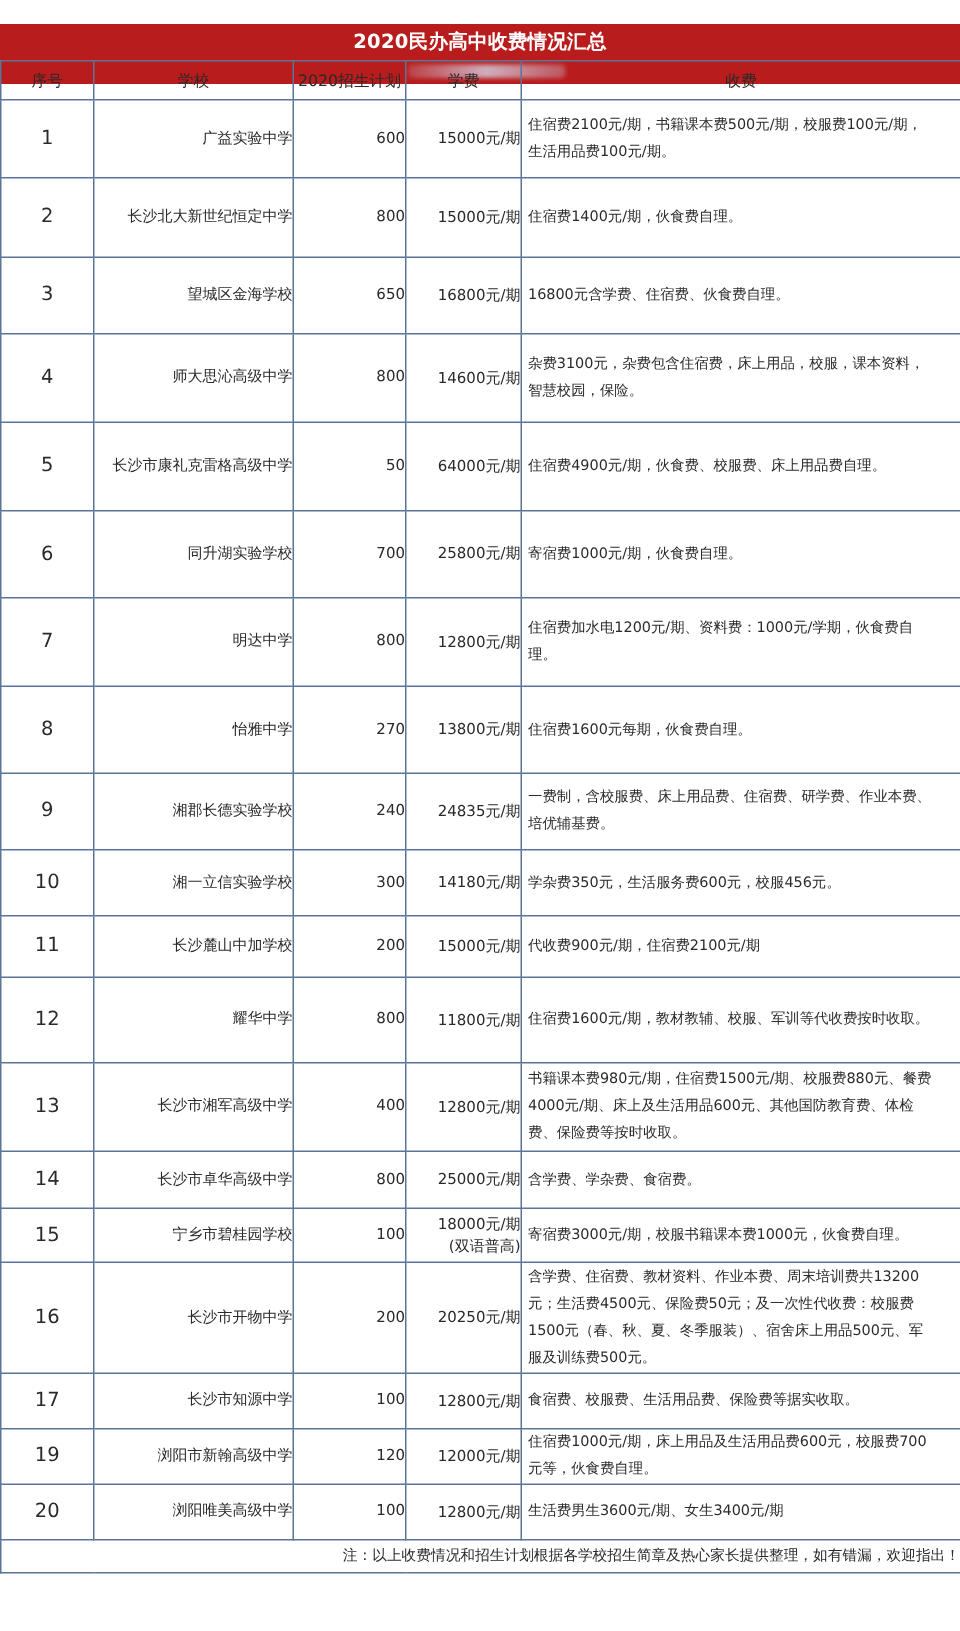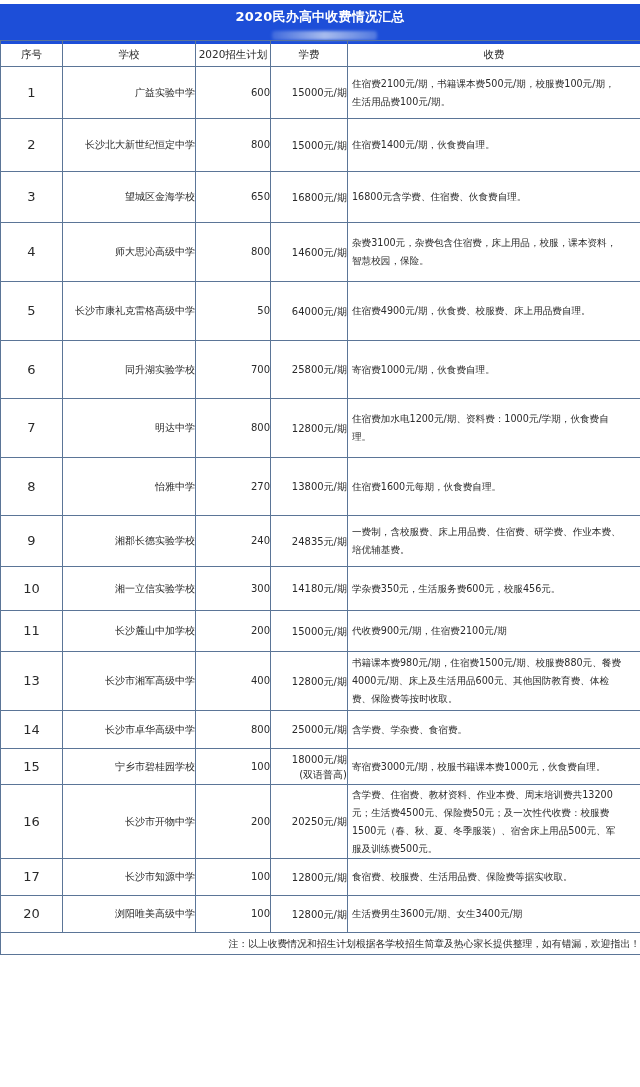--- a/index.html
+++ b/index.html
@@ -1,19 +1,19 @@
 <!DOCTYPE html>
 <html><head>
 <meta charset="utf-8">
 <style>
   html, body { margin: 0; padding: 0; background: #ffffff; }
   body { width: 640px; height: 1087px; overflow: hidden; font-family: "DejaVu Sans", "Liberation Sans", sans-serif; color: #222; }
   .title-bar {
-    position: absolute; left: 0; top: 4px; width: 640px; height: 40px;
-    background: #1d4ed8; color: #fff; text-align: center;
+    position: absolute; left: 0; top: 16px; width: 640px; height: 40px;
+    background: #b91c1c; color: #fff; text-align: center;
   }
   .title-bar .title { display: block; font-size: 13px; font-weight: bold; line-height: 14px; padding-top: 6px; letter-spacing: 0.2px; }
   .title-bar .watermark {
     position: absolute; left: 272px; top: 27px; width: 105px; height: 9px;
     background: linear-gradient(90deg, rgba(200,215,240,0.2), rgba(215,225,245,0.75), rgba(200,215,240,0.3));
     filter: blur(1.5px); border-radius: 3px;
   }
   table {
     position: absolute; left: 0; top: 40px; width: 640px;
     border-collapse: collapse; table-layout: fixed;
@@ -126,20 +126,27 @@
         <td class="fee"><span>14180元/期</span></td>
         <td class="charges">学杂费350元，生活服务费600元，校服456元。</td>
       </tr>
       <tr style="height: 41px;">
         <td class="num">11</td>
         <td class="school">长沙麓山中加学校</td>
         <td class="plan">200</td>
         <td class="fee"><span>15000元/期</span></td>
         <td class="charges">代收费900元/期，住宿费2100元/期</td>
       </tr>
+      <tr style="height: 57px;">
+        <td class="num">12</td>
+        <td class="school">耀华中学</td>
+        <td class="plan">800</td>
+        <td class="fee"><span>11800元/期</span></td>
+        <td class="charges">住宿费1600元/期，教材教辅、校服、军训等代收费按时收取。</td>
+      </tr>
       <tr style="height: 59px;">
         <td class="num">13</td>
         <td class="school">长沙市湘军高级中学</td>
         <td class="plan">400</td>
         <td class="fee"><span>12800元/期</span></td>
         <td class="charges">书籍课本费980元/期，住宿费1500元/期、校服费880元、餐费4000元/期、床上及生活用品600元、其他国防教育费、体检费、保险费等按时收取。</td>
       </tr>
       <tr style="height: 38px;">
         <td class="num">14</td>
         <td class="school">长沙市卓华高级中学</td>
@@ -160,20 +167,27 @@
         <td class="plan">200</td>
         <td class="fee"><span>20250元/期</span></td>
         <td class="charges">含学费、住宿费、教材资料、作业本费、周末培训费共13200元；生活费4500元、保险费50元；及一次性代收费：校服费1500元（春、秋、夏、冬季服装）、宿舍床上用品500元、军服及训练费500元。</td>
       </tr>
       <tr style="height: 37px;">
         <td class="num">17</td>
         <td class="school">长沙市知源中学</td>
         <td class="plan">100</td>
         <td class="fee"><span>12800元/期</span></td>
         <td class="charges">食宿费、校服费、生活用品费、保险费等据实收取。</td>
+      </tr>
+      <tr style="height: 37px;">
+        <td class="num">19</td>
+        <td class="school">浏阳市新翰高级中学</td>
+        <td class="plan">120</td>
+        <td class="fee"><span>12000元/期</span></td>
+        <td class="charges">住宿费1000元/期，床上用品及生活用品费600元，校服费700元等，伙食费自理。</td>
       </tr>
       <tr style="height: 37px;">
         <td class="num">20</td>
         <td class="school">浏阳唯美高级中学</td>
         <td class="plan">100</td>
         <td class="fee"><span>12800元/期</span></td>
         <td class="charges">生活费男生3600元/期、女生3400元/期</td>
       </tr>
     </tbody>
   <tfoot>

